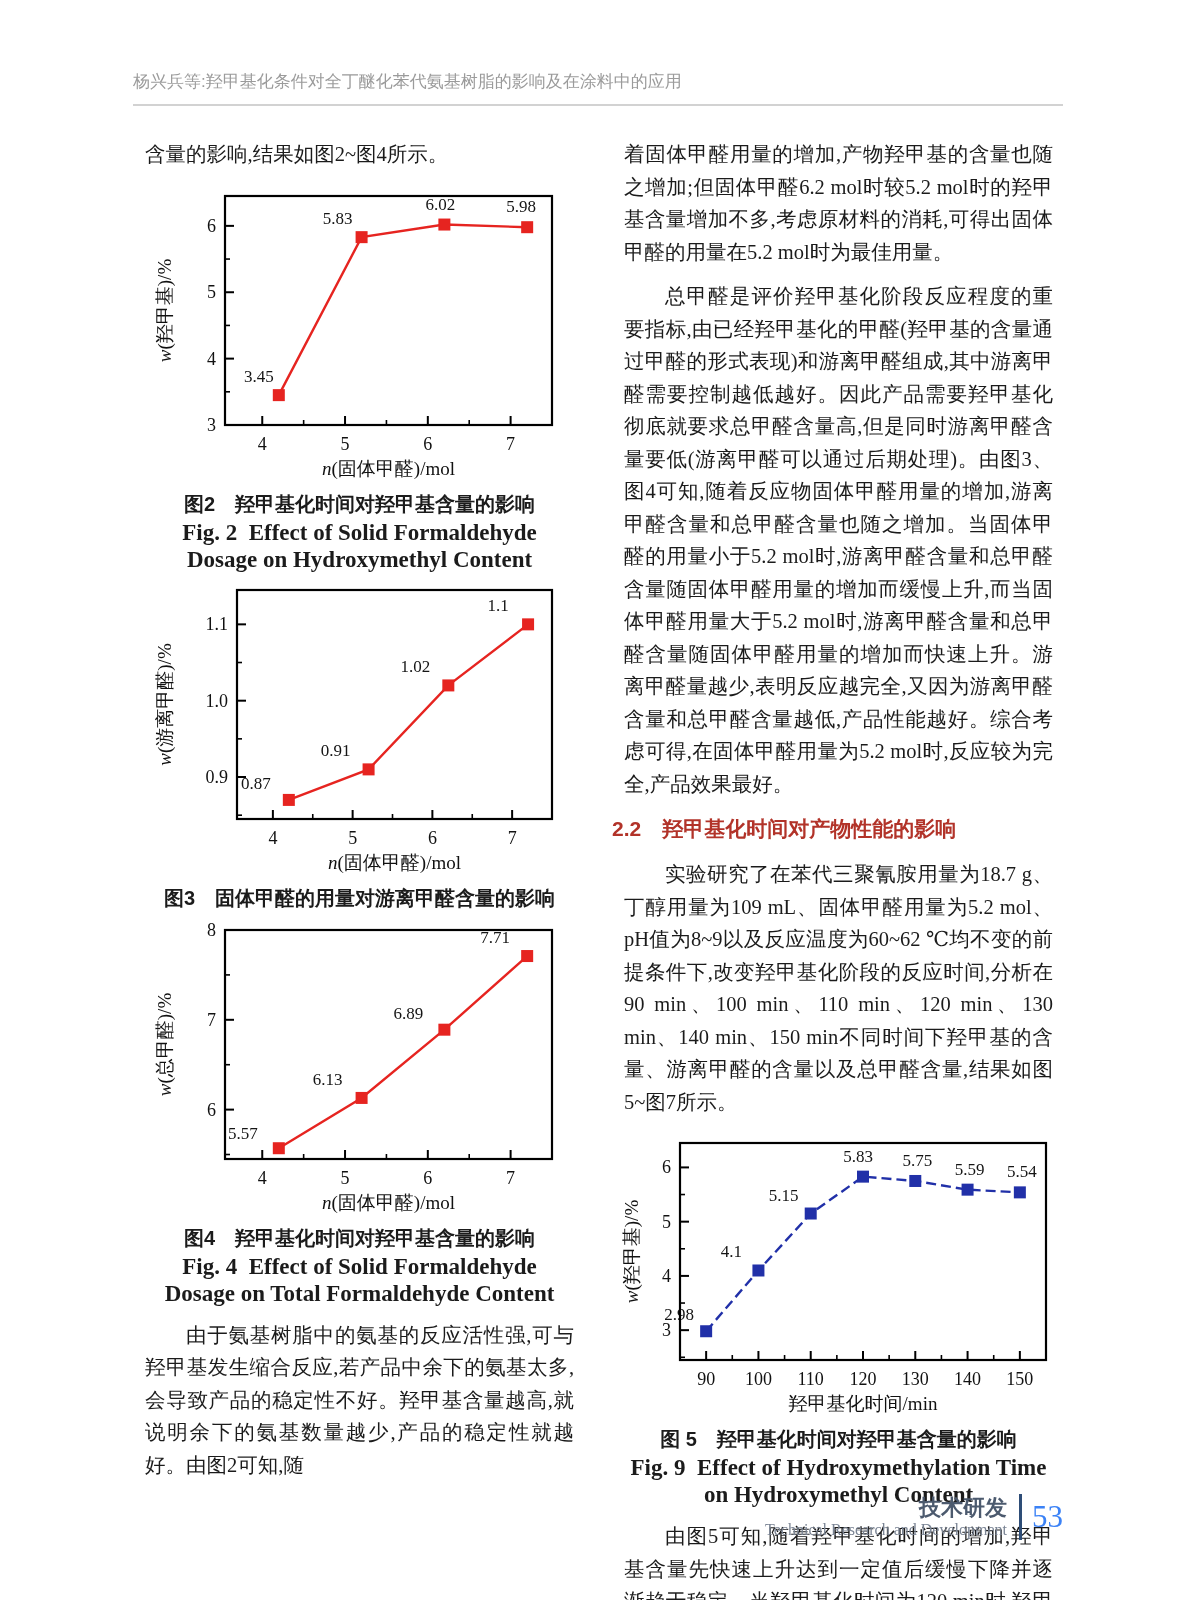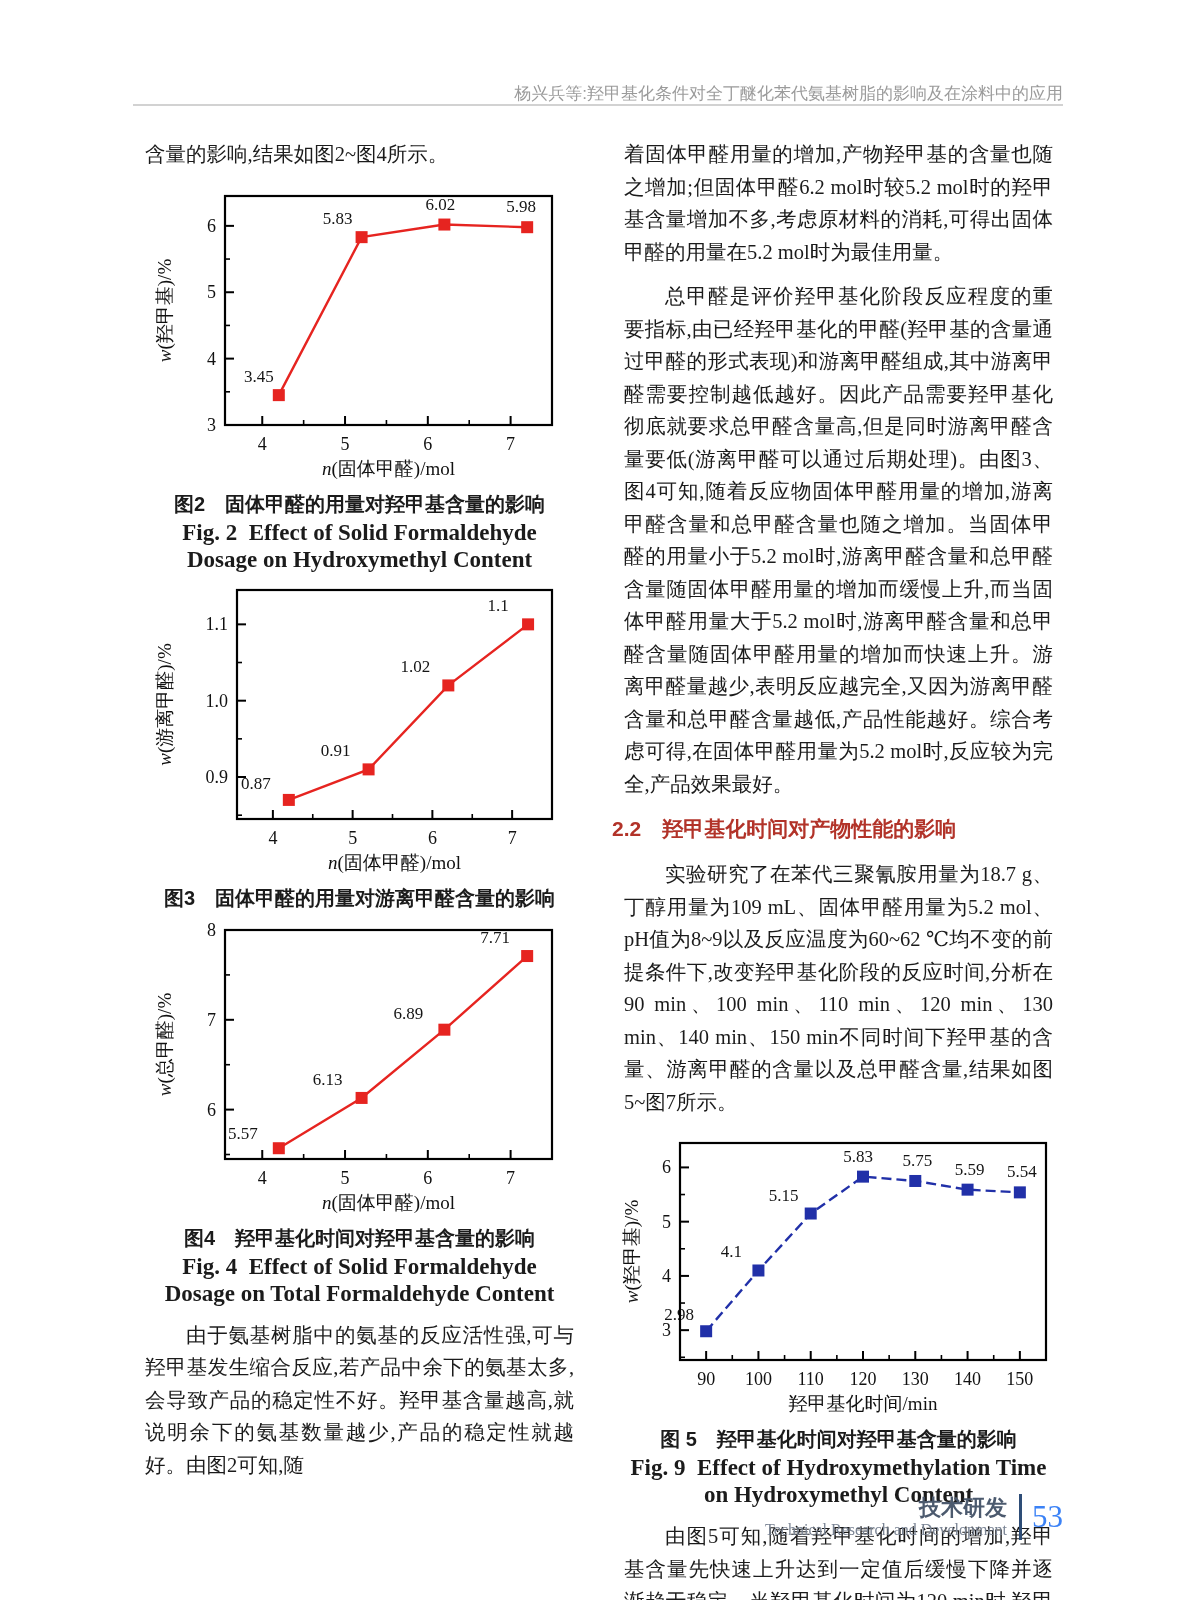--- a/index.html
+++ b/index.html
@@ -1,19 +1,19 @@
 <!DOCTYPE html>
 <html><head>
 <meta charset="utf-8">
 <style>
   html,body{margin:0;padding:0;background:#ffffff;}
   .page{position:relative;width:1187px;height:1600px;background:#fff;overflow:hidden;
         font-family:"Liberation Serif","DejaVu Serif",serif;color:#1b1b1b;}
-  .running-header{position:absolute;top:70px;left:133px;width:930px;text-align:right;
-        font-family:"Liberation Sans","DejaVu Sans",sans-serif;font-size:17px;color:#9b9b9b;margin-top:12px;}
+  .running-header{position:absolute;top:70px;left:133px;width:930px;text-align:left;
+        font-family:"Liberation Sans","DejaVu Sans",sans-serif;font-size:17px;color:#9b9b9b;}
   .header-rule{position:absolute;top:104px;left:133px;width:930px;border-top:2px solid #d2d2d2;}
   .columns{position:absolute;top:126px;left:133px;width:932px;display:flex;gap:26px;}
   .col{width:453px;}
   .body-text{font-size:20.5px;line-height:32.5px;text-align:justify;margin:12px;}
   .indent{text-indent:2em;}
   .figure{margin:4px 0 2px;text-align:center;}
   .chart{display:inline-block;}
   .caption-zh{font-family:"Liberation Sans","DejaVu Sans",sans-serif;font-weight:bold;
         font-size:20px;line-height:30px;margin-top:0px;}
   .caption-en{font-weight:bold;font-size:23px;line-height:27px;padding:0 14px;margin-bottom:4px;}
@@ -72,21 +72,21 @@
               <rect x="291.37974683544303" y="35.54202898550727" width="12" height="12" fill="#e62420"></rect>
               <rect x="374.1645569620253" y="38.19710144927535" width="12" height="12" fill="#e62420"></rect>
               <text x="111.81012658227851" y="199.1304347826087" font-size="17" text-anchor="middle" font-family="Liberation Serif, DejaVu Serif, serif" fill="#151515">3.45</text>
               <text x="190.59493670886079" y="41.15362318840579" font-size="17" text-anchor="middle" font-family="Liberation Serif, DejaVu Serif, serif" fill="#151515">5.83</text>
               <text x="293.37974683544303" y="26.542028985507272" font-size="17" text-anchor="middle" font-family="Liberation Serif, DejaVu Serif, serif" fill="#151515">6.02</text>
               <text x="374.1645569620253" y="29.19710144927535" font-size="17" text-anchor="middle" font-family="Liberation Serif, DejaVu Serif, serif" fill="#151515">5.98</text>
               <rect x="78" y="13" width="327" height="229" fill="none" stroke="#000" stroke-width="2.2"></rect>
               <text x="241.5" y="292" font-size="19" text-anchor="middle" font-family="Liberation Serif, DejaVu Serif, serif" fill="#111"><tspan font-style="italic">n</tspan>(固体甲醛)/mol</text>
               <text x="24" y="127.5" font-size="19" text-anchor="middle" font-family="Liberation Serif, DejaVu Serif, serif" fill="#111" transform="rotate(-90 24 127.5)"><tspan font-style="italic">w</tspan>(羟甲基)/%</text>
             </svg></div>
-        <div class="caption-zh">图2　固体甲醛的用量对羟甲基含量的影响</div>
+        <div class="caption-zh">图2　羟甲基化时间对羟甲基含量的影响</div>
         <div class="caption-en">Fig. 2 Effect of Solid Formaldehyde Dosage on Hydroxymethyl Content</div>
       </div>
 
       <div class="figure">
         <div class="chart"><svg width="425" height="302" viewBox="0 0 425 302" xmlns="http://www.w3.org/2000/svg">
               <line x1="165.7594936708861" y1="242" x2="165.7594936708861" y2="237" stroke="#000" stroke-width="1.6"></line>
               <line x1="245.50632911392407" y1="242" x2="245.50632911392407" y2="237" stroke="#000" stroke-width="1.6"></line>
               <line x1="325.253164556962" y1="242" x2="325.253164556962" y2="237" stroke="#000" stroke-width="1.6"></line>
               <line x1="90" y1="238.18333333333325" x2="95" y2="238.18333333333325" stroke="#000" stroke-width="1.6"></line>
               <line x1="90" y1="161.84999999999994" x2="95" y2="161.84999999999994" stroke="#000" stroke-width="1.6"></line>

